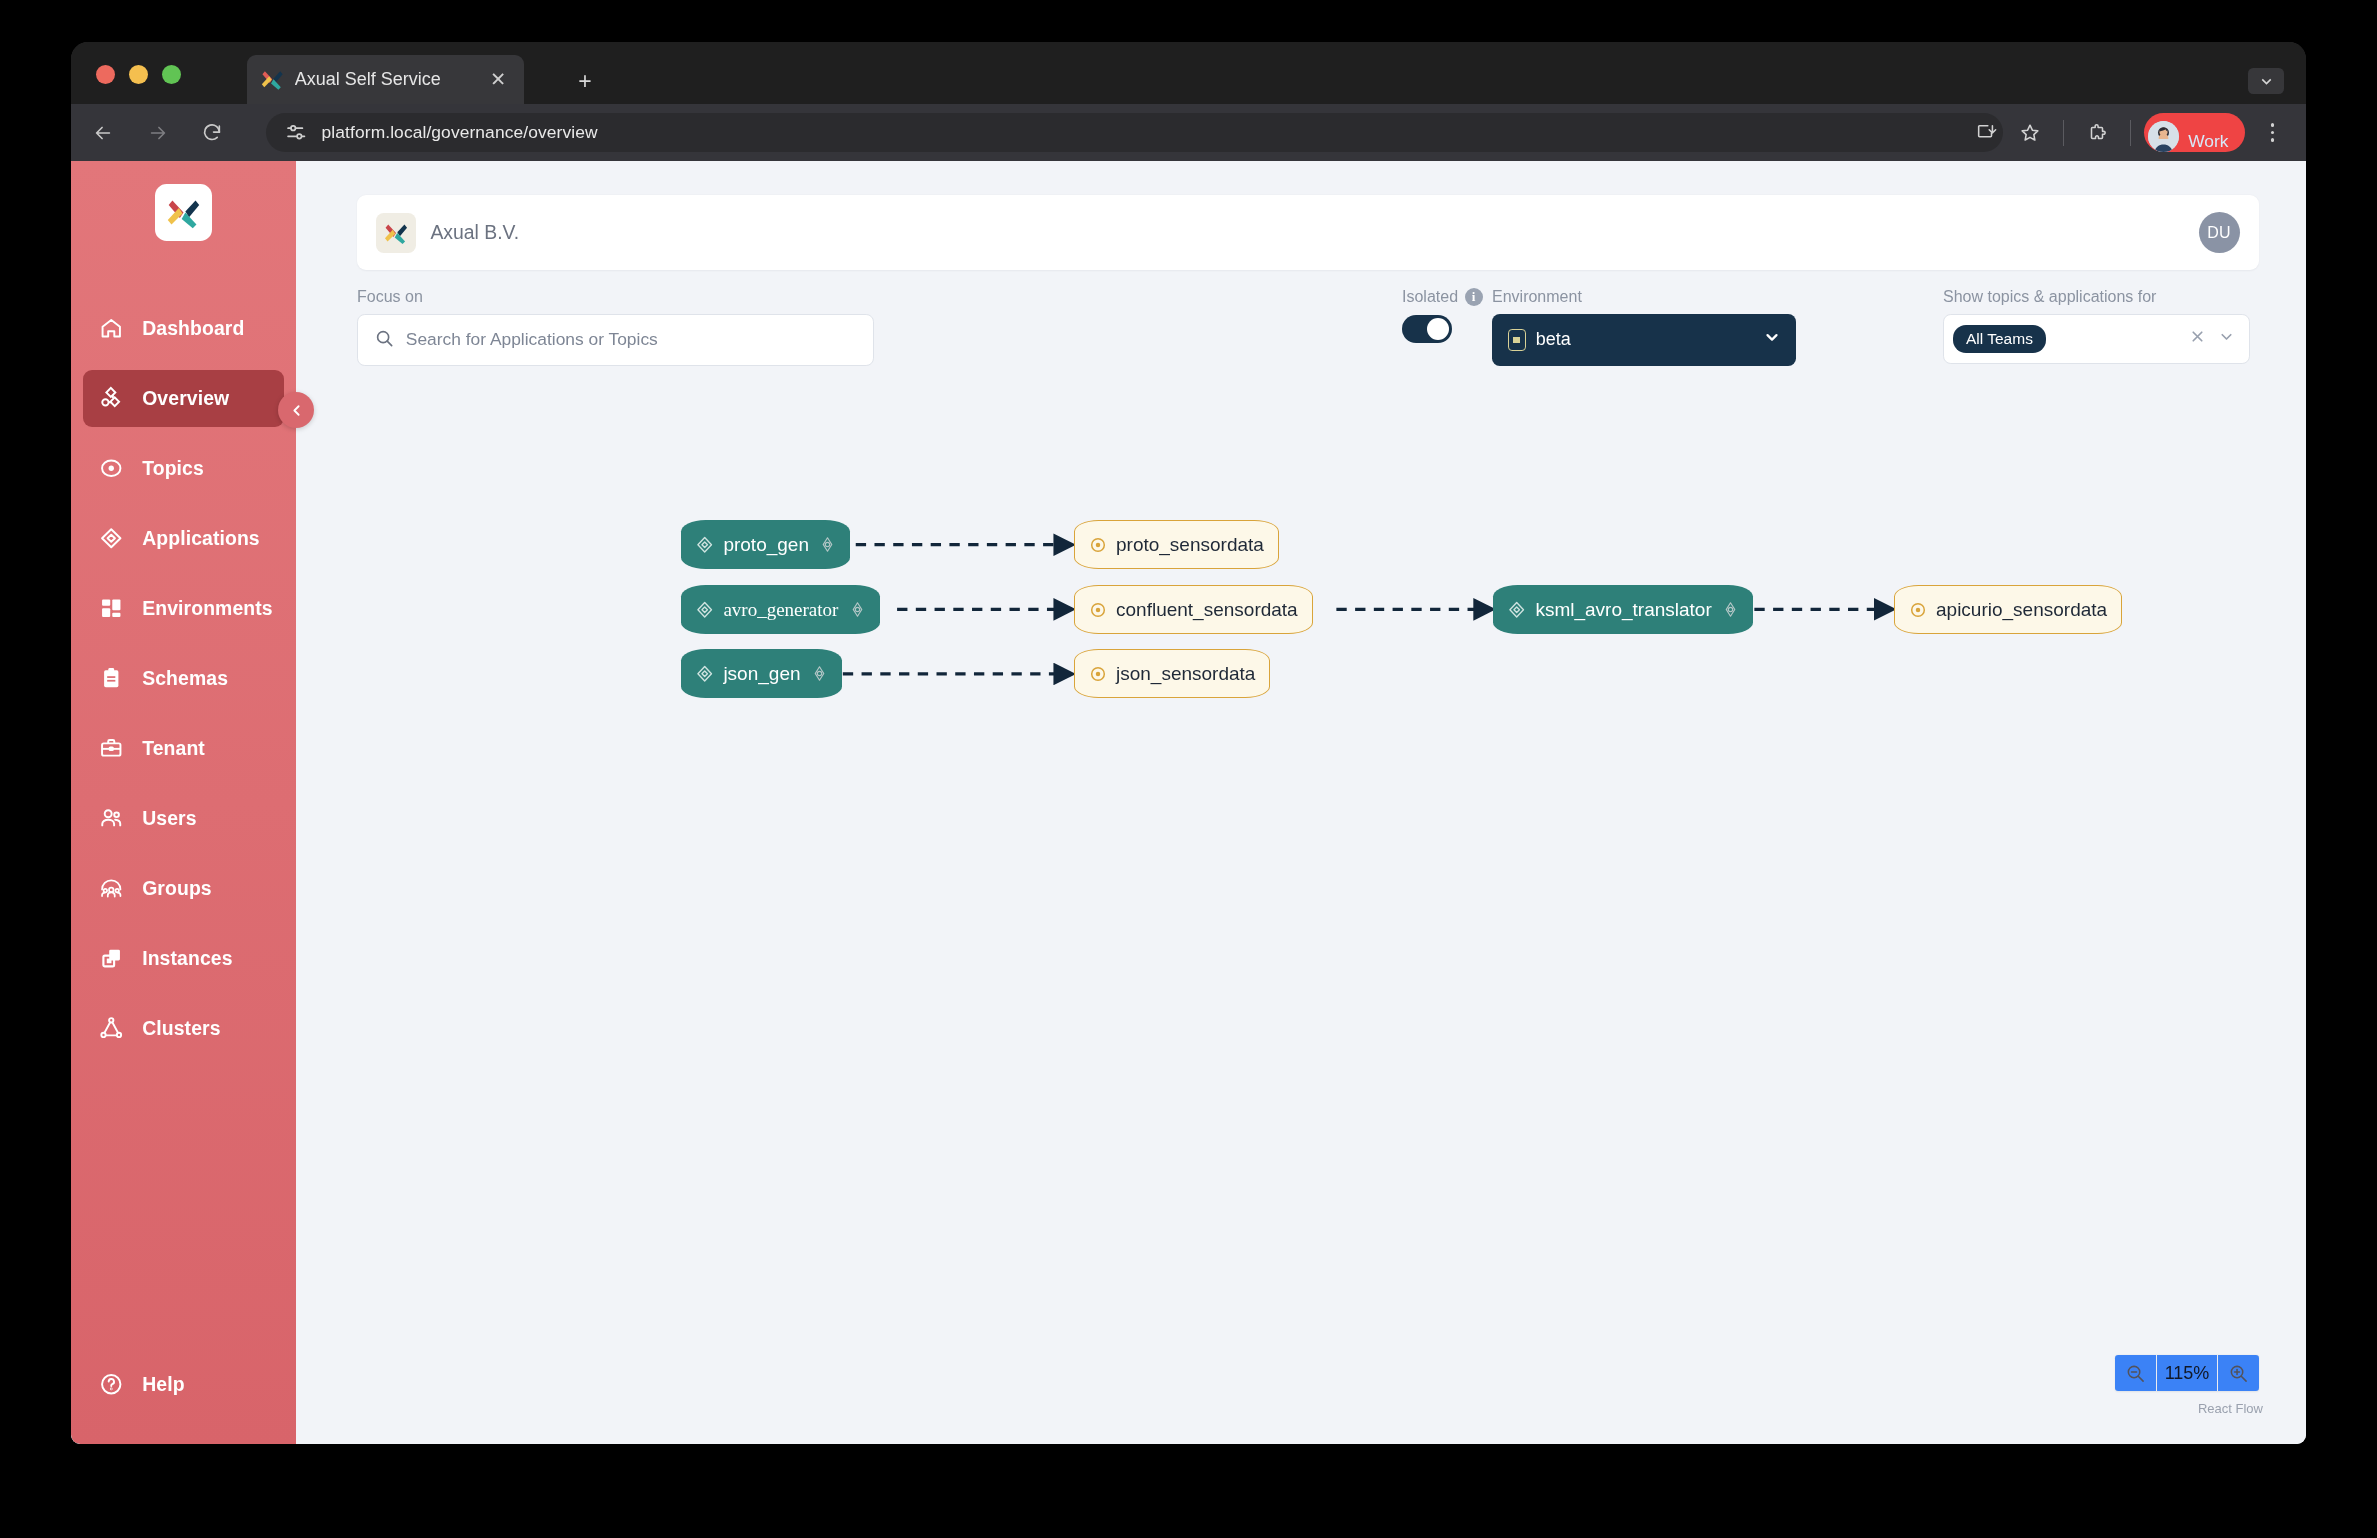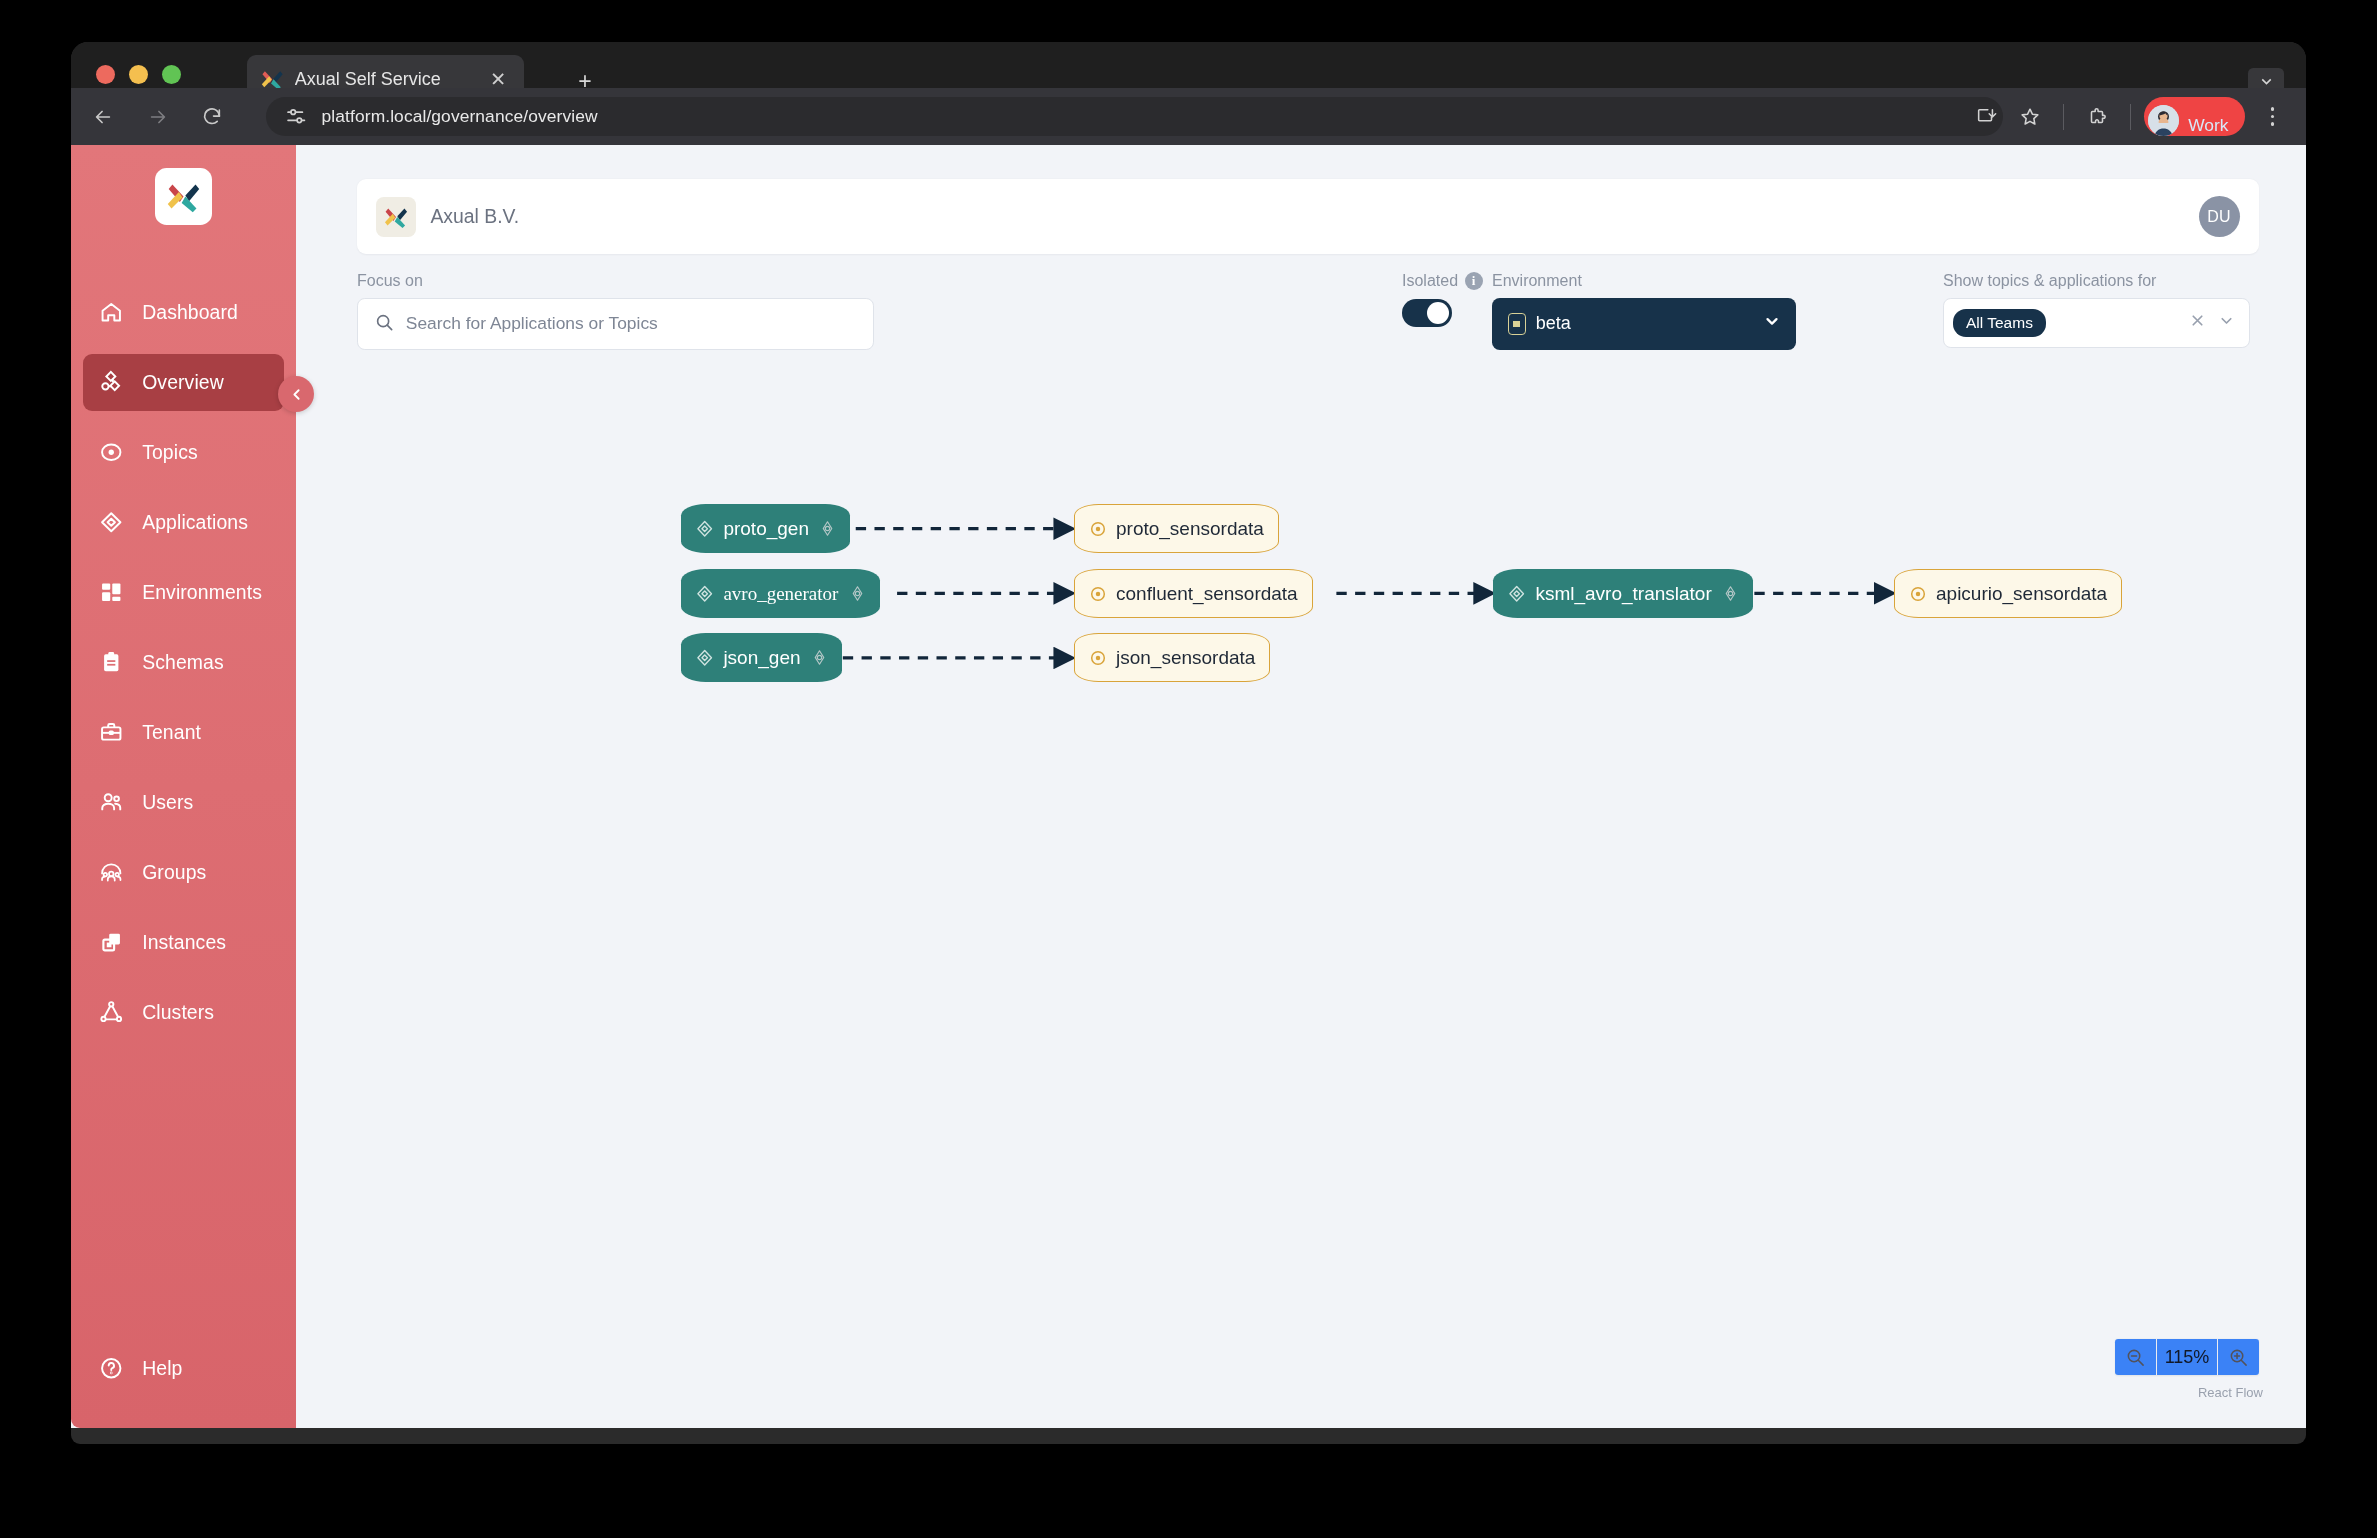--- a/index.html
+++ b/index.html
@@ -17,21 +17,21 @@
     width: 2235px; height: 1402px;
     background: #2b2b2b;
     border-radius: 17px 17px 9px 9px;
     overflow: hidden;
     box-shadow: 0 11.6px 39px rgba(0,0,0,.55);
   }
 
   
   .tabstrip {
     position: relative;
-    height: 46px;
+    height: 62px;
     background: #1f1f1f;
   }
   .traffic {
     position: absolute; left: 24.5px; top: 23px;
     display: flex; gap: 14px;
   }
   .dot { width: 19px; height: 19px; border-radius: 50%; }
   .dot.red { background: #ed6a5e; }
   .dot.yellow { background: #f4bf4f; }
   .dot.green { background: #61c454; }
@@ -156,21 +156,21 @@
     border-radius: 9px;
     color: #ffffff;
     margin-bottom: 13px;
   }
   .nav-item.active { background: #a83f44; }
   .nav-ico {
     width: 34px; flex: 0 0 34px;
     display: flex; align-items: center; justify-content: center;
     margin-right: 14px;
   }
-  .nav-label { font-size: 19.4px; letter-spacing: 0.1px; }
+  .nav-label { font-size: 19.4px; letter-spacing: 0.1px; font-weight: bold; }
   .nav-bottom { margin-top: auto; padding: 0 11.6px 18px 11.6px; }
 
   
   .main {
     flex: 1; position: relative; min-width: 0;
     background: #f2f4f8;
     border-radius: 0 0 9px 0;
   }
   .org-bar {
     position: absolute; left: 61px; top: 34px;

